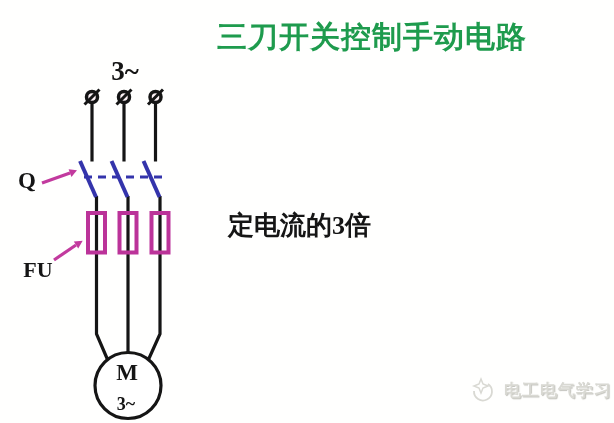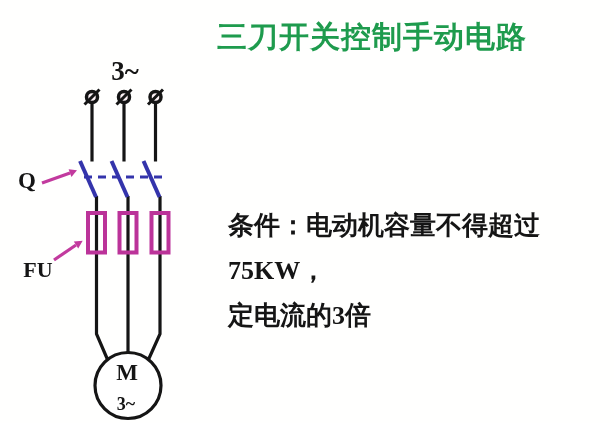--- a/index.html
+++ b/index.html
@@ -126,18 +126,24 @@
       <line x1="54" y1="260" x2="76" y2="245" stroke="#c23a9e" stroke-width="3.2"></line>
       <polygon points="82.7,240.7 78.2,248.4 73.8,241.6" fill="#c23a9e"></polygon>
     </g>
 
     <circle cx="128" cy="385.5" r="33" stroke="#151515" stroke-width="3.2" fill="#ffffff"></circle>
     <text class="svg-label" x="127" y="380" font-size="23" text-anchor="middle">M</text>
     <text class="svg-label" x="126" y="410" font-size="18" text-anchor="middle">3~</text>
   </svg>
 
   <div class="condition">
-    <div>条件：电动机容量不得超过75KW，</div>
     <div>定电流的3倍</div>
   </div>
 
+  <div class="watermark">
+    <svg width="32" height="30" viewBox="0 0 32 30">
+      <path d="M8 16 a 9 9 0 1 0 14 -7" fill="none" stroke="#d9d9d3" stroke-width="1.8"></path>
+      <path d="M15 4 l2 5 5 2 -5 2 -2 5 -2 -5 -5 -2 5 -2 z" fill="none" stroke="#d9d9d3" stroke-width="1.5"></path>
+    </svg>
+    <span class="watermark-text">电工电气学习</span>
+  </div>
 
 </div>
 
 </body></html>

